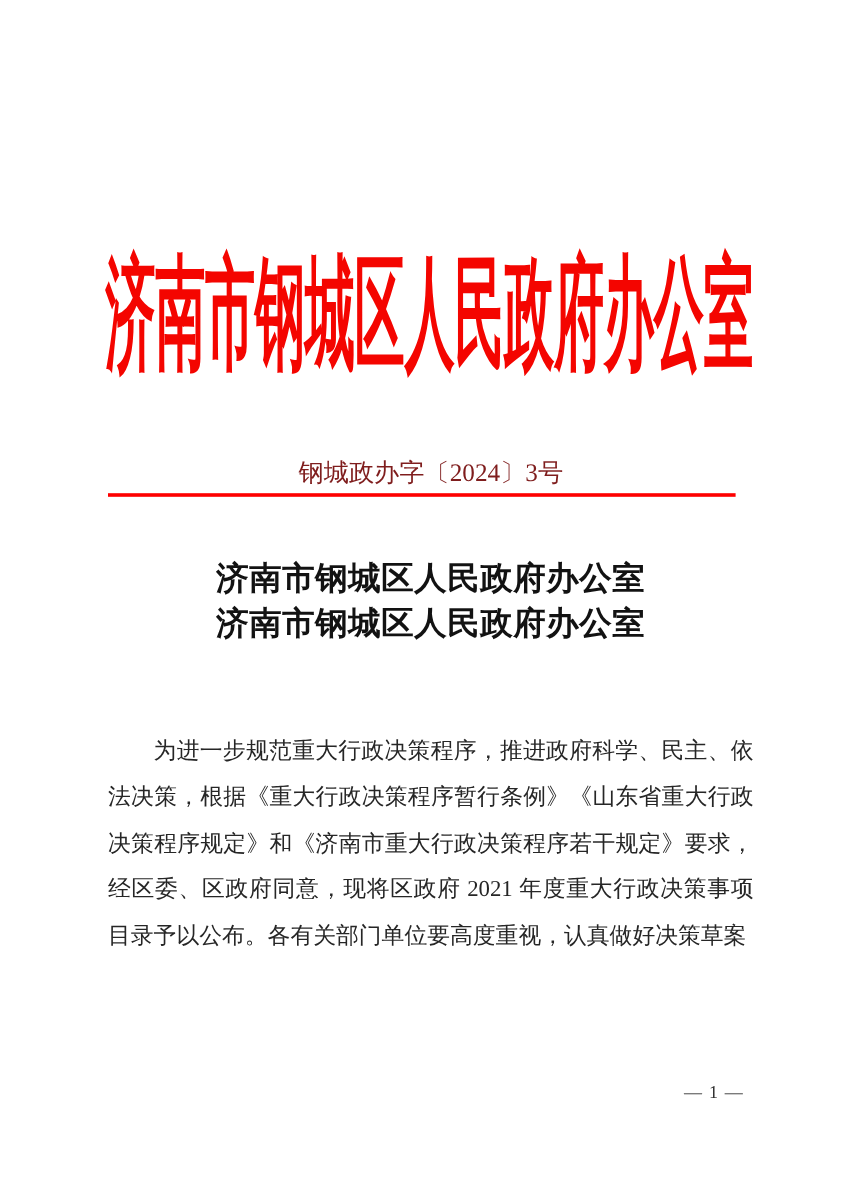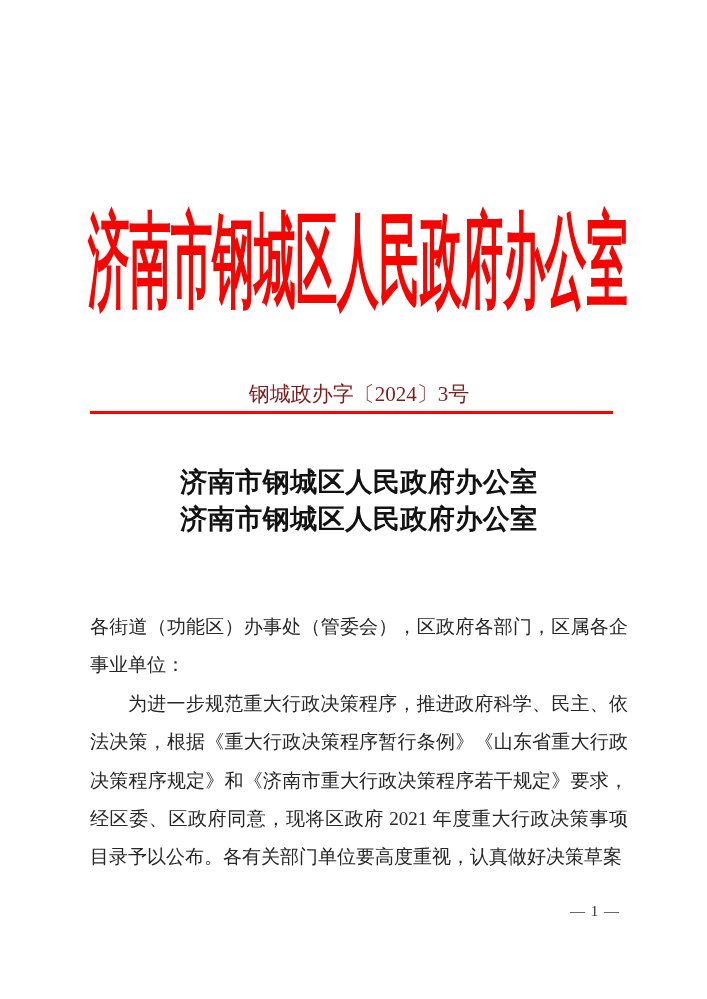--- a/index.html
+++ b/index.html
@@ -98,19 +98,18 @@
   <div class="docnum">钢城政办字〔2024〕3号</div>
 
   <div class="red-divider" style="background: rgb(254, 0, 0);"></div>
 
   <div class="notice-title">
     <div>济南市钢城区人民政府办公室</div>
     <div>济南市钢城区人民政府办公室</div>
   </div>
 
   <div class="body-text">
-    <p>各街道（功能区）办事处（管委会），区政府各部门，区属各企事业单位：</p>
     <p class="indent">为进一步规范重大行政决策程序，推进政府科学、民主、依法决策，根据《重大行政决策程序暂行条例》《山东省重大行政决策程序规定》和《济南市重大行政决策程序若干规定》要求，经区委、区政府同意，现将区政府 2021 年度重大行政决策事项目录予以公布。各有关部门单位要高度重视，认真做好决策草案</p>
   </div>
 
   <div class="page-number">— 1 —</div>
 
 </div>
 
 </body></html>

